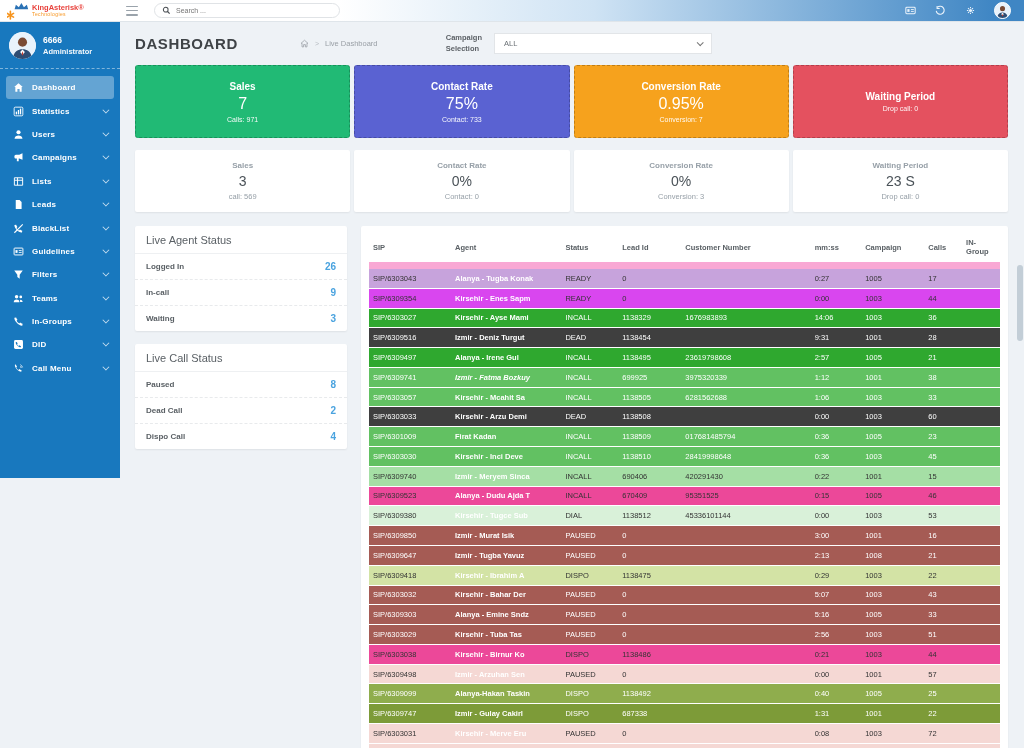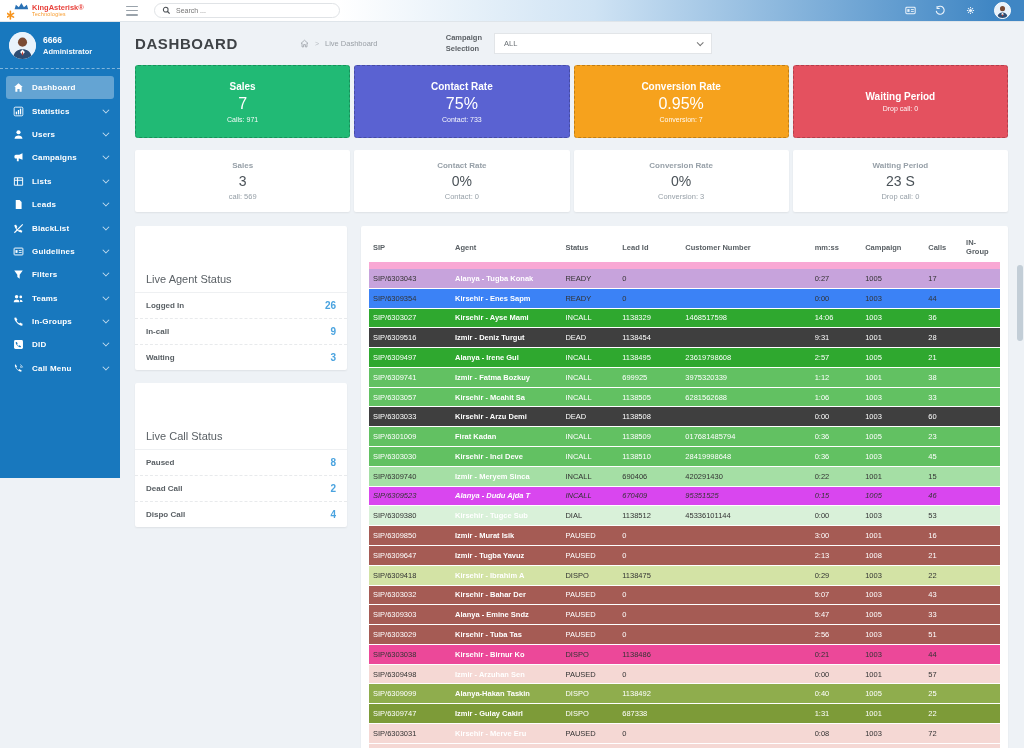--- a/index.html
+++ b/index.html
@@ -60,21 +60,21 @@
   .sum-row { margin-top:12px; }
   .sum-card { height:62px; background:#fff; border-radius:2px; box-shadow:0 1px 2px rgba(0,0,0,.07);
     text-align:center; display:flex; flex-direction:column; justify-content:center; gap:3px; }
   .sum-title { font-size:8px; font-weight:600; color:#97a0a8; }
   .sum-value { font-size:14px; color:#4a5258; }
   .sum-sub { font-size:7.5px; color:#97a0a8; }
 
   .content-row { display:flex; gap:14px; margin-top:14px; align-items:flex-start; }
   .left-col { width:212px; display:flex; flex-direction:column; gap:13px; flex:none; }
   .panel { background:#fff; border-radius:2px; box-shadow:0 1px 2px rgba(0,0,0,.07); }
-  .panel-title { font-size:11px; color:#5a6065; padding:8px 11px 7px; border-bottom:1px solid #eef0f2;margin-top:39px; }
+  .panel-title { font-size:11px; color:#5a6065; padding:8px 11px 7px; border-bottom:1px solid #eef0f2; }
   .status-row { display:flex; align-items:center; padding:7px 11px; border-bottom:1px dashed #e8eaec; }
   .status-row:last-child { border-bottom:none; }
   .status-label { font-size:8px; font-weight:bold; color:#5a6065; }
   .status-val { margin-left:auto; font-size:10px; font-weight:bold; color:#4aa3df; cursor:pointer; }
 
   .table-panel { flex:1; padding:6px 8px 16px; }
   table { width:100%; border-collapse:collapse; table-layout:fixed; }
   th { text-align:left; font-size:7.5px; font-weight:bold; color:#5a6065; padding:6px 4px; border-bottom:7px solid #f9a8d4; }
   td { font-size:7.5px; padding:4.9px 4px; white-space:nowrap; overflow:hidden; }
   tr.trow { border-bottom:1px solid rgba(255,255,255,.65); }
@@ -458,38 +458,38 @@
     <td><span class="agent" style="color: rgb(255, 255, 255);">Alanya - Tugba Konak</span></td>
     <td>READY</td>
     <td>0</td>
     <td></td>
     <td>0:27</td>
     <td>1005</td>
     <td>17</td>
     <td></td>
   </tr>
 
-  <tr class="trow" style="background: #3b82f6; color: rgb(51, 51, 51); margin-left: 12px;">
+  <tr class="trow" style="background: #d946ef; color: rgb(51, 51, 51); margin-left: 12px;">
     <td>SIP/6309354</td>
     <td><span class="agent" style="color: rgb(255, 255, 255);">Kirsehir - Enes Sapm</span></td>
     <td>READY</td>
     <td>0</td>
     <td></td>
     <td>0:00</td>
     <td>1003</td>
     <td>44</td>
     <td></td>
   </tr>
 
   <tr class="trow" style="background: rgb(47, 168, 47); color: rgb(255, 255, 255);">
     <td>SIP/6303027</td>
     <td><span class="agent" style="color: rgb(255, 255, 255);">Kirsehir - Ayse Mami</span></td>
     <td>INCALL</td>
     <td>1138329</td>
-    <td>1468517598</td>
+    <td>1676983893</td>
     <td>14:06</td>
     <td>1003</td>
     <td>36</td>
     <td></td>
   </tr>
 
   <tr class="trow" style="background: rgb(63, 63, 63); color: rgb(255, 255, 255);">
     <td>SIP/6309516</td>
     <td><span class="agent" style="color: rgb(255, 255, 255);">Izmir - Deniz Turgut</span></td>
     <td>DEAD</td>
@@ -508,21 +508,21 @@
     <td>1138495</td>
     <td>23619798608</td>
     <td>2:57</td>
     <td>1005</td>
     <td>21</td>
     <td></td>
   </tr>
 
   <tr class="trow" style="background: rgb(98, 193, 98); color: rgb(255, 255, 255);">
     <td>SIP/6309741</td>
-    <td><span class="agent" style="color: rgb(255, 255, 255);">Izmir - Fatma Bozkuy</span></td>
+    <td><span class="agent" style="color: rgb(255, 255, 255); font-style: italic;">Izmir - Fatma Bozkuy</span></td>
     <td>INCALL</td>
     <td>699925</td>
     <td>3975320339</td>
     <td>1:12</td>
     <td>1001</td>
     <td>38</td>
     <td></td>
   </tr>
 
   <tr class="trow" style="background: rgb(98, 193, 98); color: rgb(255, 255, 255);">
@@ -578,21 +578,21 @@
     <td><span class="agent" style="color: rgb(255, 255, 255);">Izmir - Meryem Sinca</span></td>
     <td>INCALL</td>
     <td>690406</td>
     <td>420291430</td>
     <td>0:22</td>
     <td>1001</td>
     <td>15</td>
     <td></td>
   </tr>
 
-  <tr class="trow" style="background: #d946ef; color: rgb(51, 51, 51); font-style: italic;">
+  <tr class="trow" style="background: #ec4899; color: rgb(51, 51, 51);">
     <td>SIP/6309523</td>
     <td><span class="agent" style="color: rgb(255, 255, 255);">Alanya - Dudu Ajda T</span></td>
     <td>INCALL</td>
     <td>670409</td>
     <td>95351525</td>
     <td>0:15</td>
     <td>1005</td>
     <td>46</td>
     <td></td>
   </tr>
@@ -656,21 +656,21 @@
     <td>43</td>
     <td></td>
   </tr>
 
   <tr class="trow" style="background: rgb(165, 91, 84); color: rgb(255, 255, 255);">
     <td>SIP/6309303</td>
     <td><span class="agent" style="color: rgb(255, 255, 255);">Alanya - Emine Sndz</span></td>
     <td>PAUSED</td>
     <td>0</td>
     <td></td>
-    <td>5:47</td>
+    <td>5:16</td>
     <td>1005</td>
     <td>33</td>
     <td></td>
   </tr>
 
   <tr class="trow" style="background: rgb(165, 91, 84); color: rgb(255, 255, 255);">
     <td>SIP/6303029</td>
     <td><span class="agent" style="color: rgb(255, 255, 255);">Kirsehir - Tuba Tas</span></td>
     <td>PAUSED</td>
     <td>0</td>

